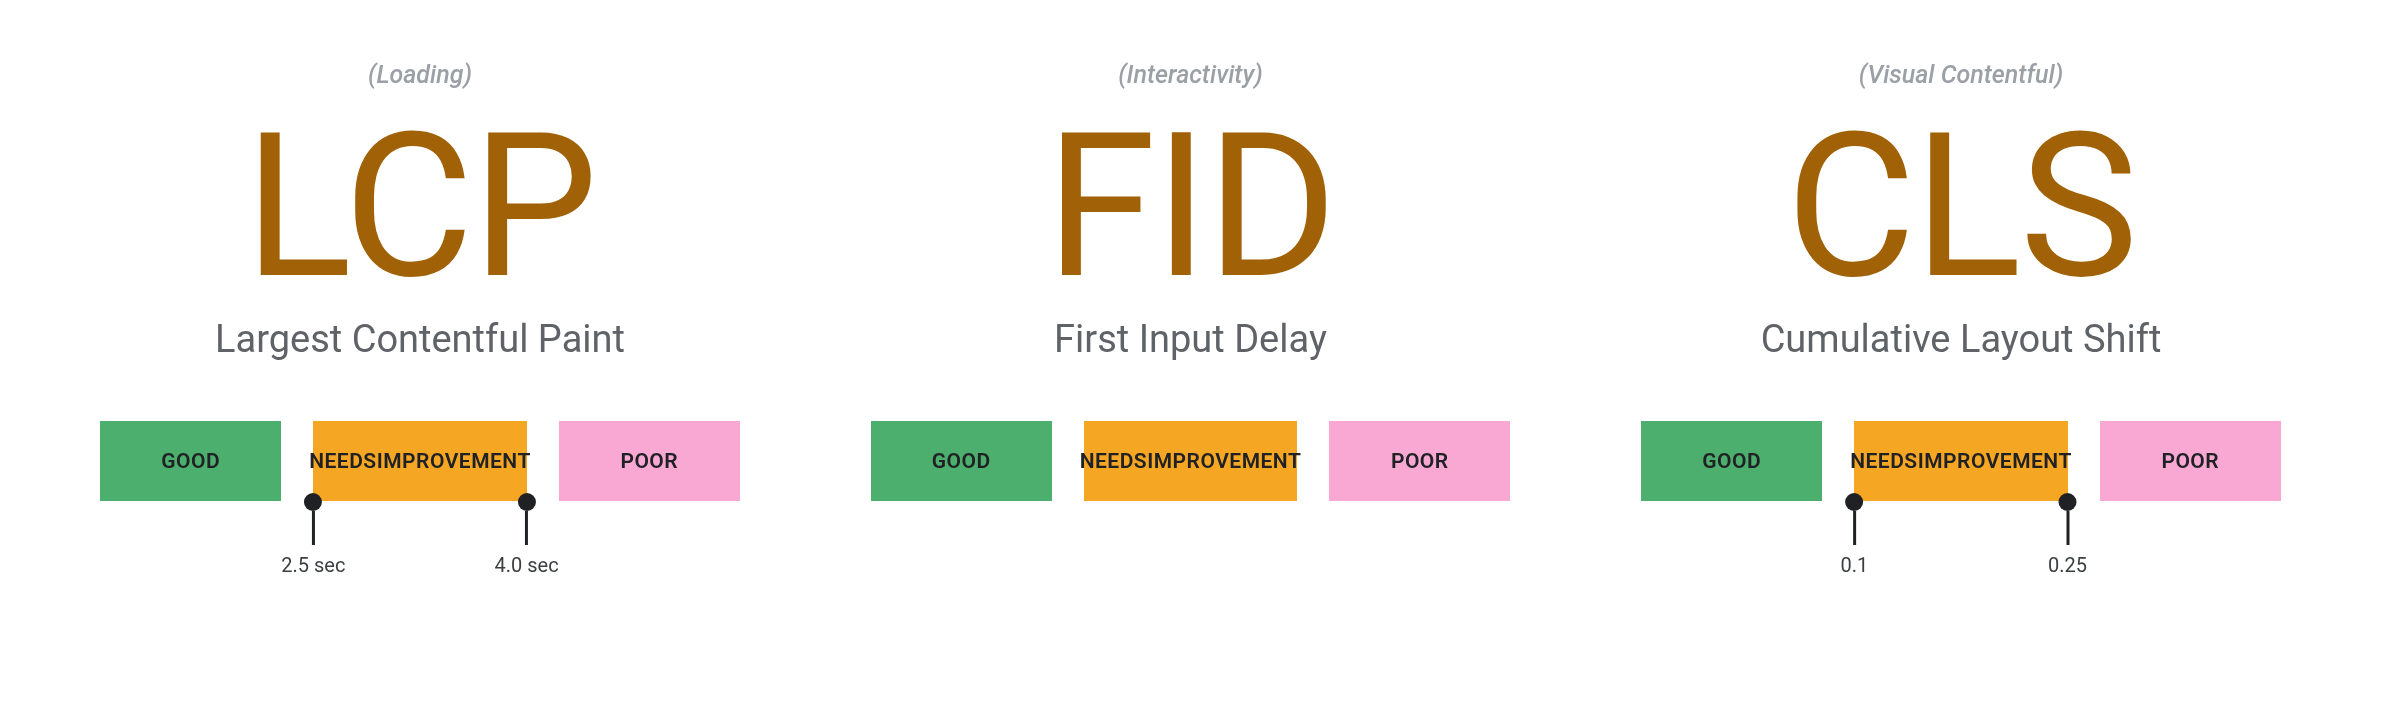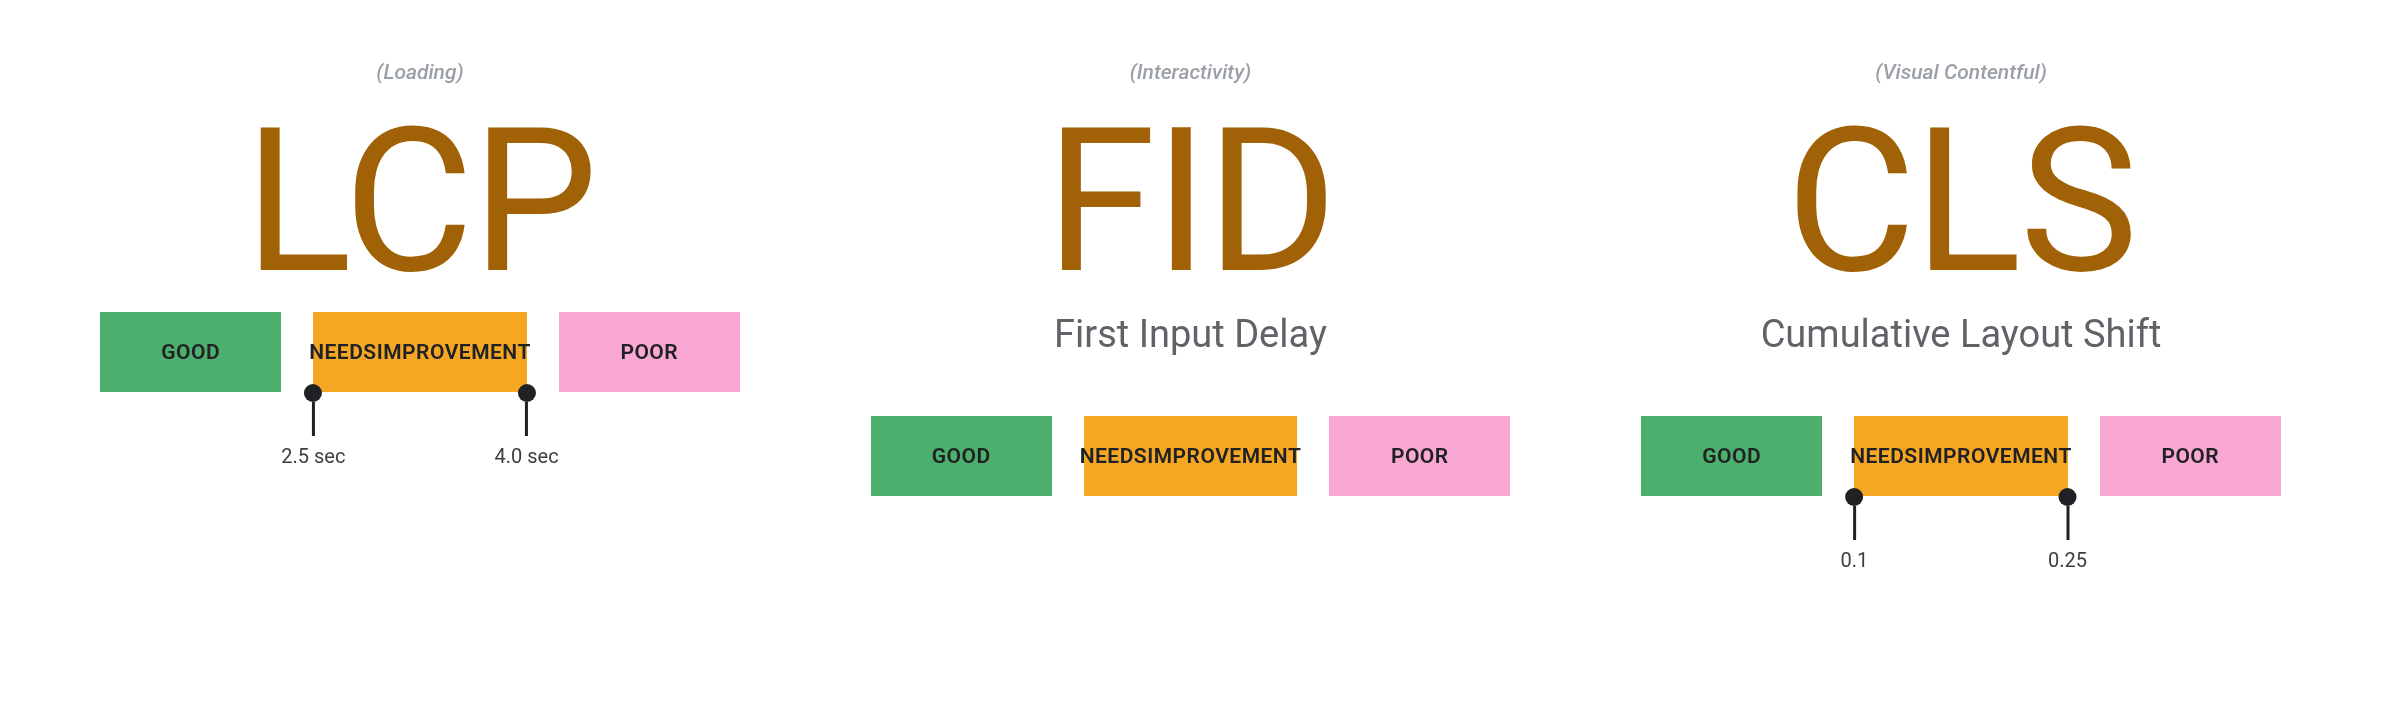--- a/index.html
+++ b/index.html
@@ -19,21 +19,21 @@
     }
     .metric-card {
       display: flex;
       flex-direction: column;
       align-items: center;
       width: 640px;
     }
     .category-label {
       font-style: italic;
       color: #9aa0a6;
-      font-size: 21px;
+      font-size: 25px;
       font-weight: 500;
       margin-bottom: 18px;
     }
     .metric-acronym {
       color: #a16207;
       font-weight: 400;
       font-size: 200px;
       line-height: 1;
       letter-spacing: -2px;
       margin-bottom: 10px;
@@ -107,20 +107,21 @@
     }
     .marker.first { left: 33.33%; }
     .marker.second { left: 66.66%; }
   </style>
 </head>
 <body>
 
 <div class="metric-card">
   <div class="category-label">(Loading)</div>
   <div class="metric-acronym">LCP</div>
+  <div class="metric-name">Largest Contentful Paint</div>
   <div class="threshold-bar">
     <div class="zone good">GOOD</div>
     <div class="zone needs">
       <span>NEEDS</span>
       <span>IMPROVEMENT</span>
     </div>
     <div class="zone poor">POOR</div>
   </div>
   <div class="marker-container">
     <div class="marker first">

